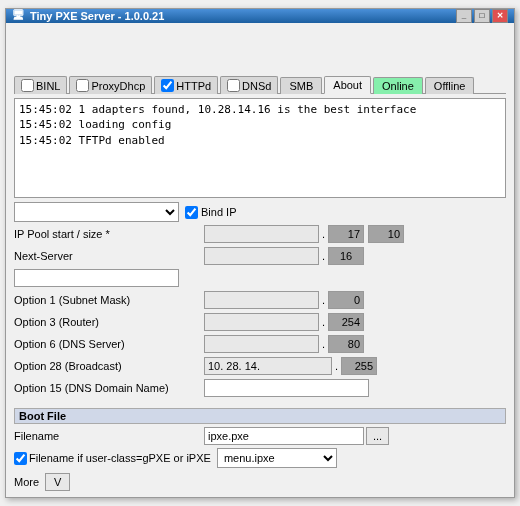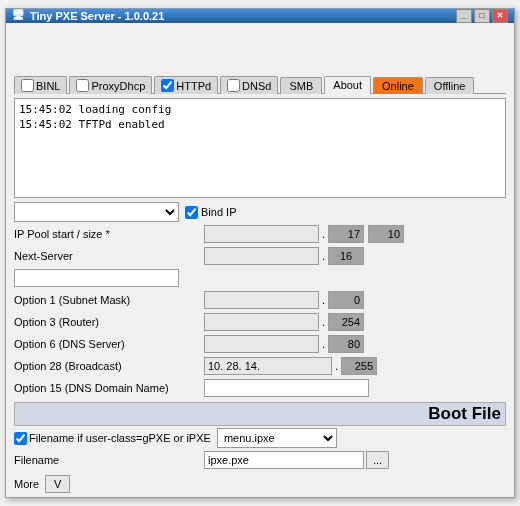--- a/index.html
+++ b/index.html
@@ -164,23 +164,22 @@
       display: flex;
       align-items: center;
       gap: 3px;
       margin-left: 4px;
     }
     .section-header {
       background: #d0d8e8;
       border: 1px solid #aaa;
       padding: 1px 4px;
       font-weight: bold;
-      font-size: 17px;
-      margin-top: 2px;
-      text-align: right;
+      font-size: 11px;
+      margin-top: 8px;
     }
     .browse-btn {
       border: 1px solid #999;
       background: #e8e8e8;
       padding: 1px 6px;
       height: 18px;
       font-size: 11px;
       cursor: pointer;
     }
     .bottom-row {
@@ -208,21 +207,21 @@
     }
     .ip-octet-hidden {
       width: 100px;
       border: 1px solid #999;
       background: #e8e8e8;
       height: 18px;
       padding: 1px 3px;
       font-size: 11px;
       color: #888;
     }
-    .online-tab { background: #f97316; }
+    .online-tab { background: #86efac; }
   </style>
 </head>
 <body>
 
 <div class="window">
 
   <div class="titlebar">
     <div class="titlebar-left">
       <div class="titlebar-icon">🖥</div>
       <span>Tiny PXE Server - 1.0.0.21</span>
@@ -261,20 +260,21 @@
       </div>
       <div class="tab online-tab">
         <span>Online</span>
       </div>
       <div class="tab">
         <span>Offline</span>
       </div>
     </div>
 
     <div class="log-area">
+      <div class="log-line">15:45:02 1 adapters found, 10.28.14.16 is the best interface</div>
       <div class="log-line">15:45:02 loading config</div>
       <div class="log-line">15:45:02 TFTPd enabled</div>
     </div>
 
     <div class="form-area">
 
       <div class="form-row">
         <div class="form-input-group">
           <select class="form-select" style="width:165px;">
             <option></option>
@@ -350,35 +350,35 @@
       <div class="form-row">
         <span class="form-label">Option 15 (DNS Domain Name)</span>
         <div class="form-input-group">
           <input class="form-input" style="width: 165px;" value="">
         </div>
       </div>
 
       <div class="section-header">Boot File</div>
 
       <div class="form-row">
+        <span class="form-label">Filename</span>
+        <div class="form-input-group">
+          <input class="form-input" style="width: 160px;" value="ipxe.pxe">
+          <button class="browse-btn">...</button>
+        </div>
+      </div>
+
+      <div class="form-row">
         <div class="form-input-group" style="margin-left:0;">
           <input type="checkbox" checked="" style="">
           <span style="margin-right:4px;">Filename if user-class=gPXE or iPXE</span>
           <select class="form-select" style="width:120px;"><option>menu.ipxe</option></select>
         </div>
       </div>
 
-      <div class="form-row">
-        <span class="form-label">Filename</span>
-        <div class="form-input-group">
-          <input class="form-input" style="width: 160px;" value="ipxe.pxe">
-          <button class="browse-btn">...</button>
-        </div>
-      </div>
-
       <div class="bottom-row">
         <span>More</span>
         <button class="more-btn">V</button>
       </div>
 
     </div>
   </div>
 </div>
 
 </body></html>

